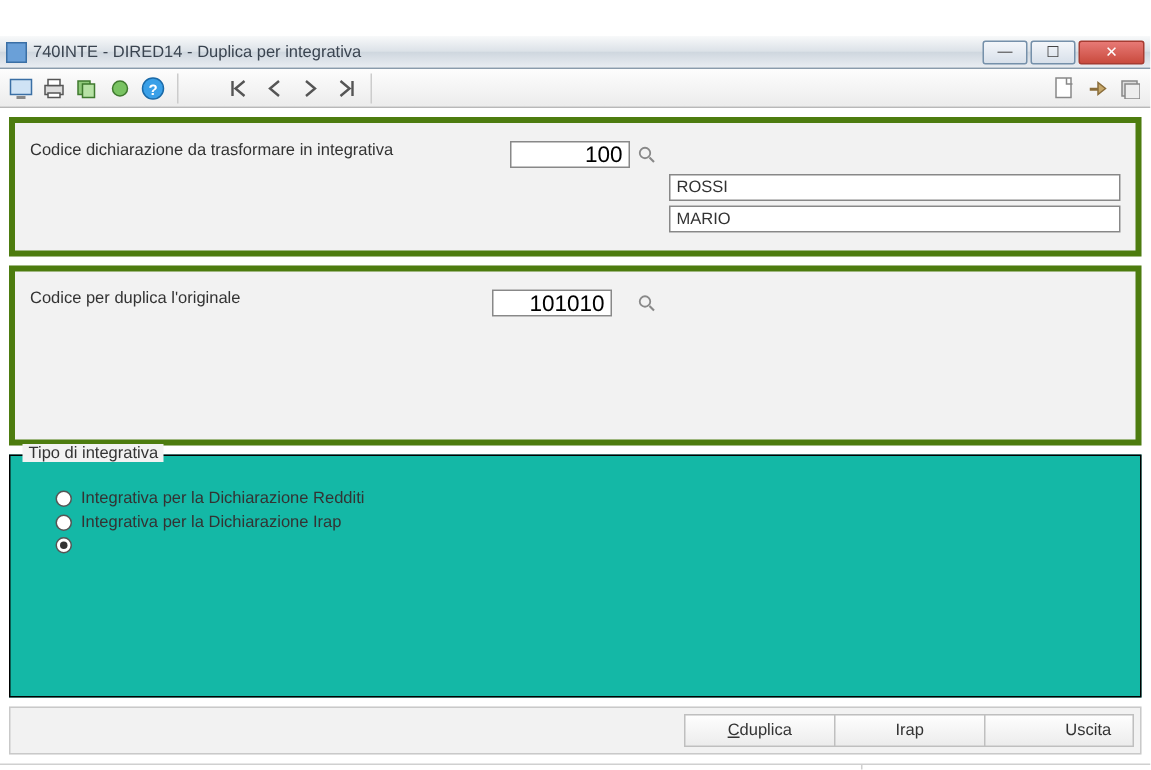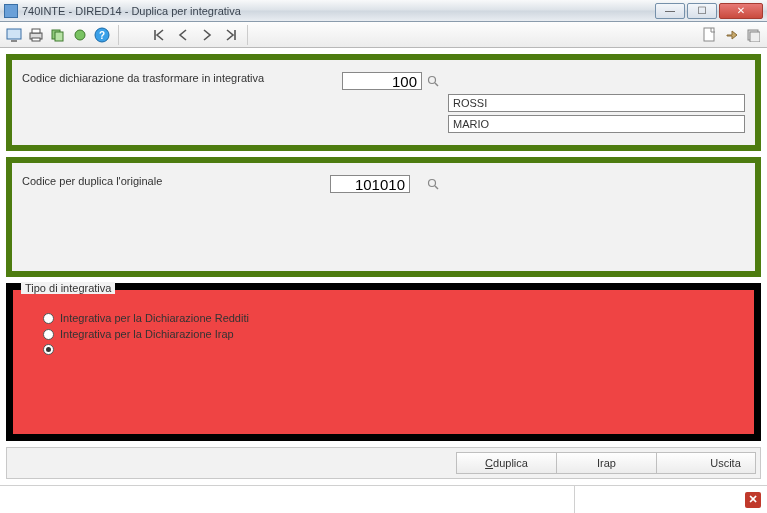--- a/index.html
+++ b/index.html
@@ -13,20 +13,21 @@
     height: 513px;
     overflow: hidden;
   }
   .titlebar {
     height: 22px;
     background: linear-gradient(180deg, #f8f9fa 0%, #dce2e8 48%, #cfd7df 52%, #e9edf2 100%);
     border-bottom: 1px solid #8a9bac;
     display: flex;
     align-items: center;
     padding: 0 4px;
+    margin-top: 24px;
   }
   .title-icon {
     width: 14px; height: 14px;
     background: #6aa0d8;
     border: 1px solid #3a6fa5;
     margin-right: 4px;
   }
   .title-text {
     flex: 1;
     color: #3a4450;
@@ -61,21 +62,21 @@
   .tb-spacer { flex: 1; }
   .nav-group { display:flex; gap:4px; margin-left: 24px;}
   .content {
     padding: 6px;
     height: calc(513px - 22px - 26px - 28px);
     display: flex;
     flex-direction: column;
     gap: 6px;
   }
   .panel {
-    border: 6px solid #4d7c0f;
+    border: 4px solid #4d7c0f;
     background: #f2f2f2;
     padding: 12px 10px;
     position: relative;
   }
   .row1 { display:flex; align-items: flex-start; gap: 8px;}
   .lbl { color:#333; }
   .num-input {
     width: 80px;
     height: 18px;
     border: 1px solid #888;
@@ -94,22 +95,22 @@
     height: 18px;
     border: 1px solid #888;
     background:#fff;
     padding: 0 4px;
     font-size: 11px;
     color:#333;
     display:flex;
     align-items:center;
   }
   .fieldset-look {
-    border: 7px solid #000000;
-    background:#ef4444;
+    border: 1px solid #000000;
+    background:#14b8a6;
     padding: 18px 36px 16px 20px;
     position:relative;
   }
   .legend {
     position:absolute;
     top:-8px; left: 8px;
     background: #f2f2f2;
     padding: 0 4px;
     color:#333;
     font-size: 11px;

